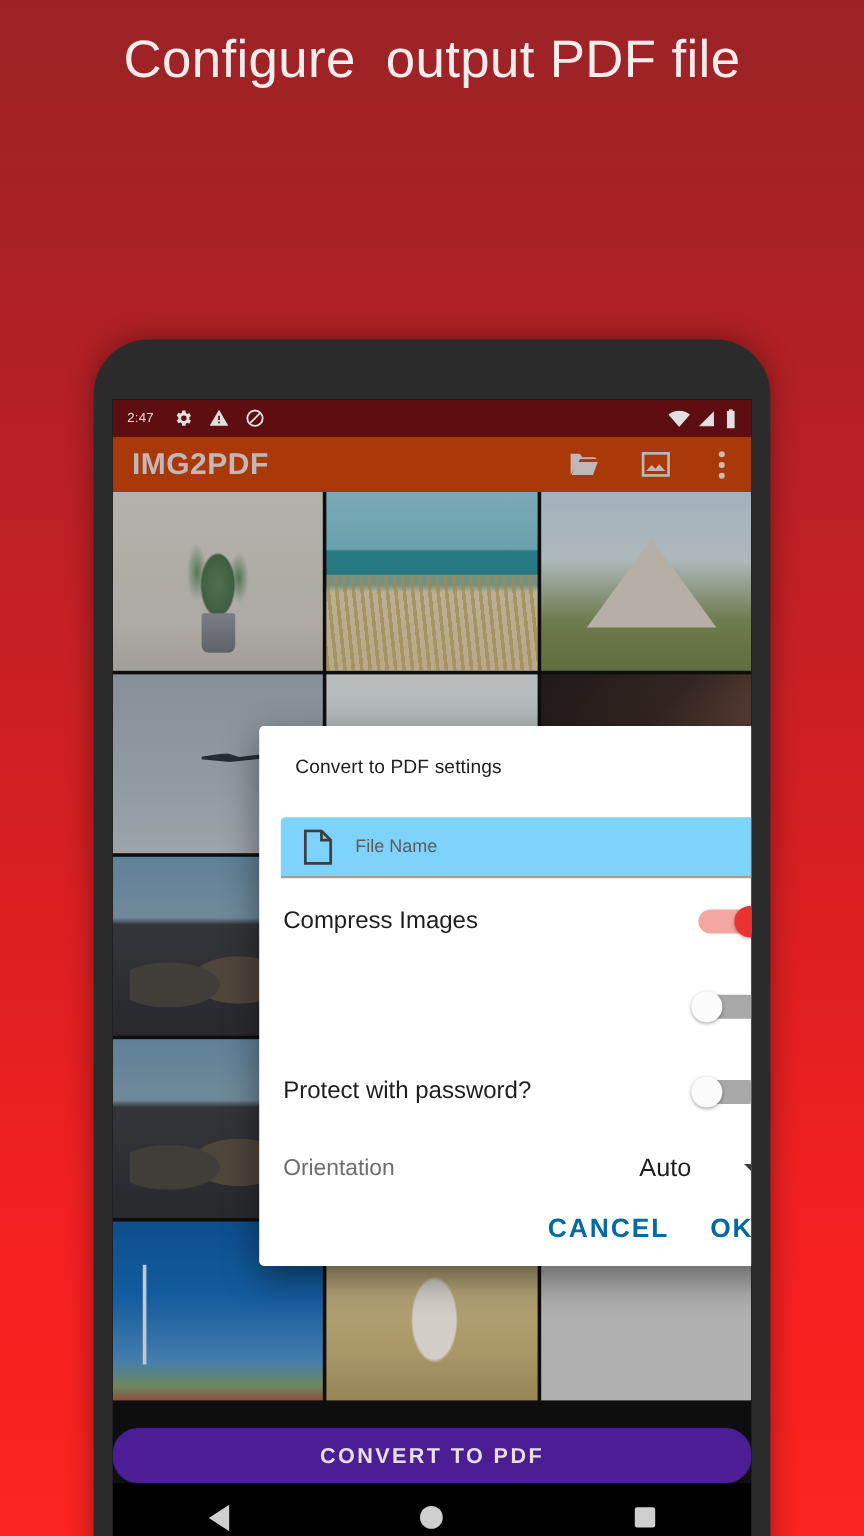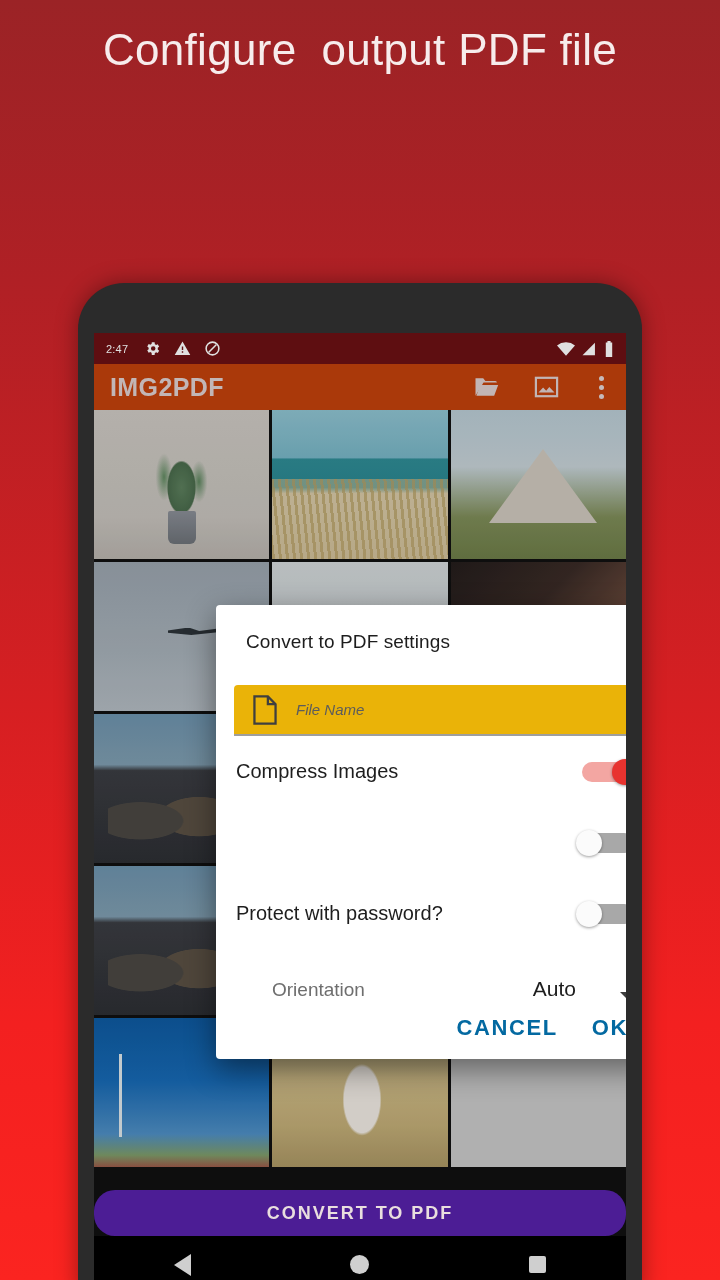--- a/index.html
+++ b/index.html
@@ -144,30 +144,29 @@
   .dialog {
     position: absolute;
     left: 122px; top: 272px;
     width: 442px;
     background: #fff;
     border-radius: 4px;
     box-shadow: 0 10px 30px rgba(0,0,0,.45);
     padding: 26px 0 8px;
   }
   .dlg-title {
-    font-size: 19px; color: #1d1d1d; padding: 0 30px 4px; letter-spacing: .1px;
+    font-size: 16px; color: #1d1d1d; padding: 0 30px 4px; letter-spacing: .1px;
   }
   .filefield {
     margin: 28px 18px 0;
-    background: #eab308;
+    background: #7dd3fc;
     border-bottom: 2px solid #9e9e9e;
     border-radius: 4px 4px 0 0;
     display: flex; align-items: center;
     padding: 10px 14px 9px;
-    font-style: italic;
   }
   .doc-icon { width: 34px; flex: 0 0 34px; display: flex; justify-content: center; }
   .ff-texts { margin-left: 14px; }
   .ff-label { font-size: 15px; color: #5c5c5c; line-height: 1.35; }
   .ff-value { font-size: 22px; color: #131313; line-height: 1.25; letter-spacing: .2px; }
 
   .row {
     display: flex; align-items: center;
     padding: 12px 20px;
     height: 71px;
@@ -177,24 +176,23 @@
 
   .switch { position: relative; width: 62px; height: 26px; }
   .track { position: absolute; left: 6px; top: 3px; width: 52px; height: 20px; border-radius: 10px; }
   .thumb { position: absolute; top: 0; width: 26px; height: 26px; border-radius: 50%; box-shadow: 0 1px 3px rgba(0,0,0,.38); }
   .switch.on .track { background: #f3a6a2; }
   .switch.on .thumb { right: 0; background: #e8332f; }
   .switch.off .track { background: #a8a8a8; }
   .switch.off .thumb { left: 0; background: #fbfbfb; }
 
   .orient-row {
-    display: flex; align-items: flex-end;
+    display: flex; align-items: center;
     padding: 6px 20px 0;
     height: 52px;
-    margin-left: 36px;
   }
   .orient-label { font-size: 19px; color: #6e6e6e; }
   .orient-value { font-size: 21px; color: #1d1d1d; margin-left: auto; }
   .caret { margin-left: 44px; width: 0; height: 0;
     border-left: 9px solid transparent; border-right: 9px solid transparent; border-top: 9px solid #3d3d3d; }
 
   .actions { display: flex; justify-content: flex-end; align-items: center; gap: 34px; padding: 14px 30px 10px; }
   .action-btn {
     background: none; border: 0;
     color: #0369a1;

